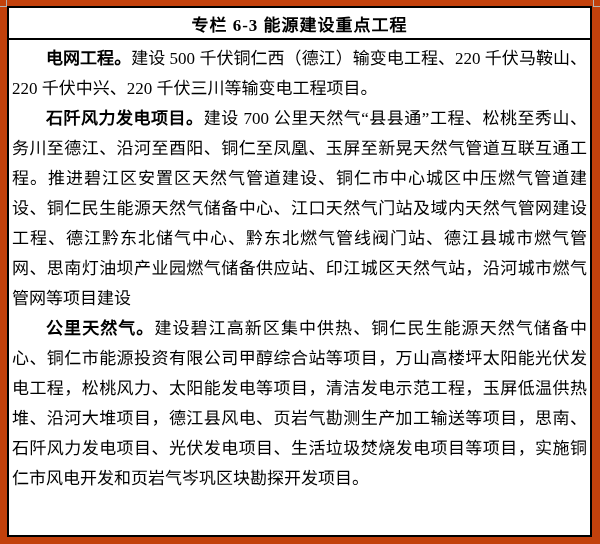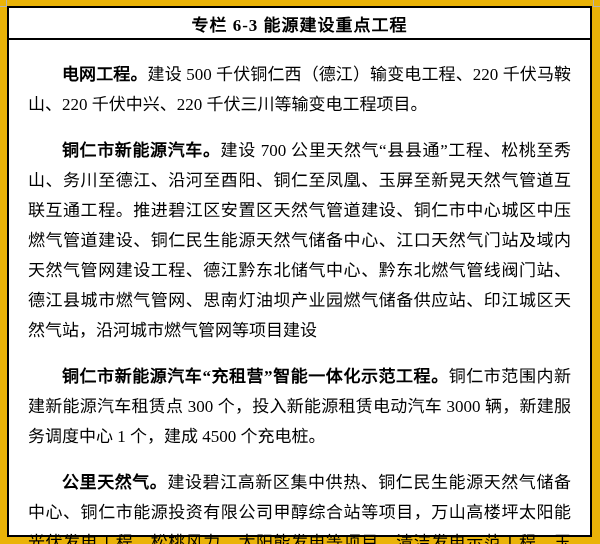--- a/index.html
+++ b/index.html
@@ -5,21 +5,21 @@
   html,body{margin:0;padding:0;}
   body{
     width:600px;height:544px;
     background:#ffffff;
     font-family:"Liberation Serif","DejaVu Serif",serif;
     color:#000000;
   }
   .page{
     position:relative;
     width:600px;height:544px;
-    background:#eab308;
+    background:#c2410c;
     overflow:hidden;
   }
   
   .crop{
     position:absolute;top:0;width:6px;height:6px;
     border:0 solid #b5b5b5;
   }
   .crop-left{left:0;border-right-width:1px;border-bottom-width:1px;}
   .crop-right{right:0;border-left-width:1px;border-bottom-width:1px;}
 
@@ -38,21 +38,21 @@
     font-size:17px;
     font-weight:700;
     letter-spacing:1px;
   }
   .panel-body{
     padding:4px 3px 2px 3px;
     font-size:17px;
     line-height:30px;
   }
   .para{
-    margin:16px;
+    margin:0;
     text-indent:2em;
     text-align:justify;
     text-justify:inter-ideograph;
   }
   .para .lead{font-weight:700;}
 </style>
 </head>
 <body>
 
 <div class="page">
@@ -61,24 +61,21 @@
   <div class="crop crop-right"></div>
 
   <div class="panel">
     <div class="panel-title">专栏 6-3 能源建设重点工程</div>
 
     <div class="panel-body">
       <p class="para">
         <span class="lead">电网工程。</span><span>建设 500 千伏铜仁西（德江）输变电工程、220 千伏马鞍山、220 千伏中兴、220 千伏三川等输变电工程项目。</span>
       </p>
       <p class="para">
-        <span class="lead">铜仁市新能源汽车。</span><span>建设 700 公里天然气“县县通”工程、松桃至秀山、务川至德江、沿河至酉阳、铜仁至凤凰、玉屏至新晃天然气管道互联互通工程。推进碧江区安置区天然气管道建设、铜仁市中心城区中压燃气管道建设、铜仁民生能源天然气储备中心、江口天然气门站及域内天然气管网建设工程、德江黔东北储气中心、黔东北燃气管线阀门站、德江县城市燃气管网、思南灯油坝产业园燃气储备供应站、印江城区天然气站，沿河城市燃气管网等项目建设</span>
-      </p>
-      <p class="para">
-        <span class="lead">铜仁市新能源汽车“充租营”智能一体化示范工程。</span><span>铜仁市范围内新建新能源汽车租赁点 300 个，投入新能源租赁电动汽车 3000 辆，新建服务调度中心 1 个，建成 4500 个充电桩。</span>
+        <span class="lead">石阡风力发电项目。</span><span>建设 700 公里天然气“县县通”工程、松桃至秀山、务川至德江、沿河至酉阳、铜仁至凤凰、玉屏至新晃天然气管道互联互通工程。推进碧江区安置区天然气管道建设、铜仁市中心城区中压燃气管道建设、铜仁民生能源天然气储备中心、江口天然气门站及域内天然气管网建设工程、德江黔东北储气中心、黔东北燃气管线阀门站、德江县城市燃气管网、思南灯油坝产业园燃气储备供应站、印江城区天然气站，沿河城市燃气管网等项目建设</span>
       </p>
       <p class="para">
         <span class="lead">公里天然气。</span><span>建设碧江高新区集中供热、铜仁民生能源天然气储备中心、铜仁市能源投资有限公司甲醇综合站等项目，万山高楼坪太阳能光伏发电工程，松桃风力、太阳能发电等项目，清洁发电示范工程，玉屏低温供热堆、沿河大堆项目，德江县风电、页岩气勘测生产加工输送等项目，思南、石阡风力发电项目、光伏发电项目、生活垃圾焚烧发电项目等项目，实施铜仁市风电开发和页岩气岑巩区块勘探开发项目。</span>
       </p>
     </div>
   </div>
 
 </div>
 
 </body></html>

